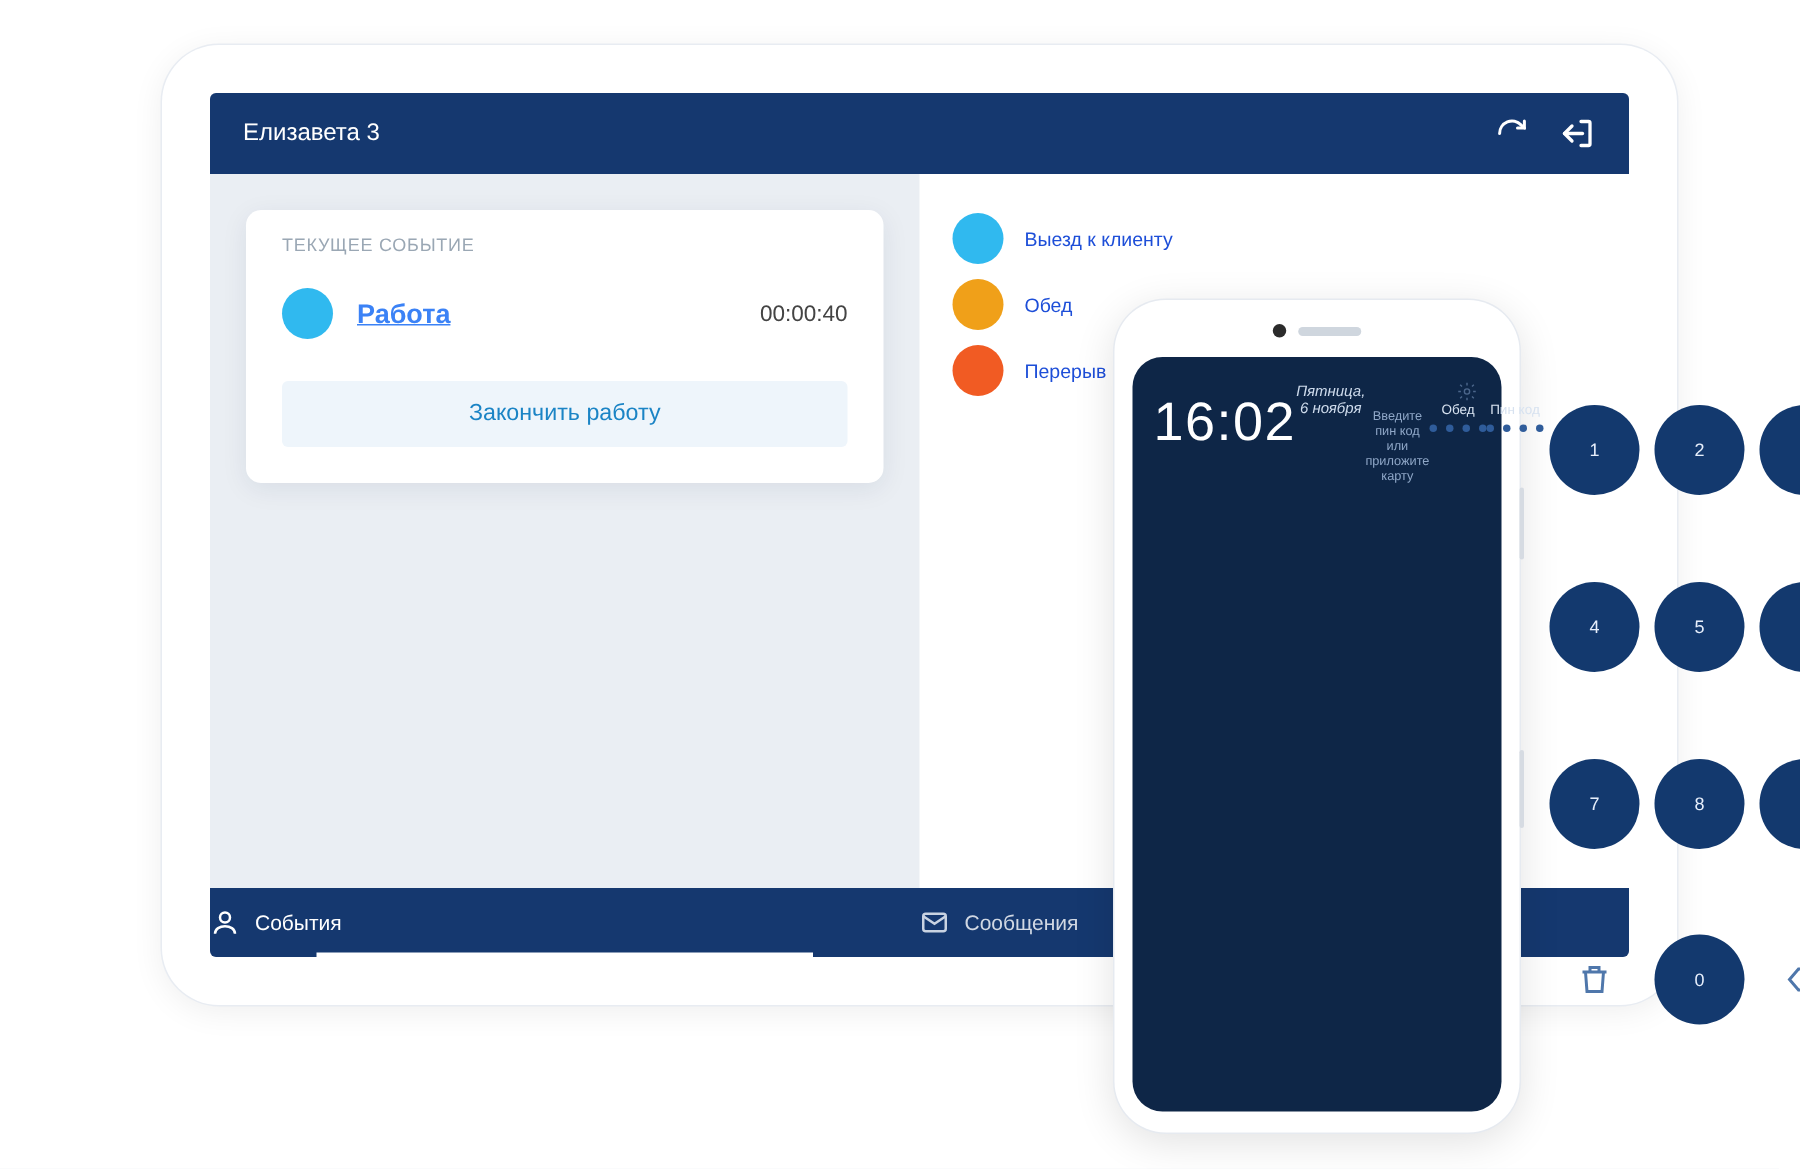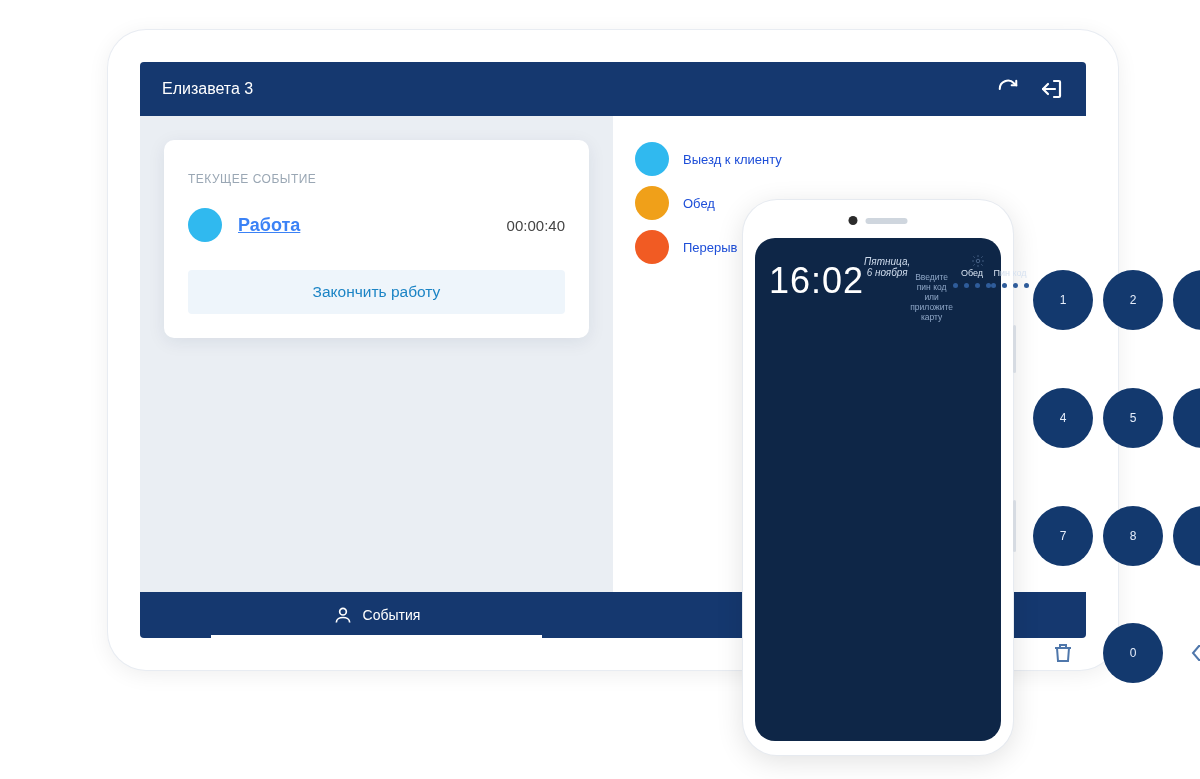--- a/index.html
+++ b/index.html
@@ -52,21 +52,21 @@
   }
   .tablet-header .title { flex:1; }
   .hdr-icon { width:24px; height:24px; margin-left:20px; display:flex; align-items:center; justify-content:center; cursor:pointer; }
   .tablet-body { flex:1; display:flex; background:var(--tablet-grey); }
   .left-pane { width:50%; padding:24px; box-sizing:border-box; }
   .right-pane { flex:1; background:#fff; padding:16px 22px; box-sizing:border-box; }
   .event-card {
     background:var(--card-bg);
     border-radius:10px;
     box-shadow:0 4px 18px rgba(18,40,75,.08);
-    padding:32px 24px 24px;
+    padding:16px 24px 24px;
   }
   .event-heading { font-size:12px; letter-spacing:.5px; color:var(--text-dim); margin-bottom:22px; }
   .event-row { display:flex; align-items:center; }
   .event-dot { width:34px; height:34px; border-radius:50%; background:var(--blue-circle); margin-right:16px; }
   .event-name { font-weight:bold; font-size:18px; color:#3b82f6; flex:1;text-decoration:underline; }
   .event-time { font-size:15px; color:#444; }
   .finish-btn {
     margin-top:28px;
     background:var(--btn-fill);
     color:var(--btn-text);
@@ -83,21 +83,21 @@
   .status-lunch  { background:var(--orange); }
   .status-break  { background:var(--orange-red); }
 
   .tablet-bottom {
     height:46px;
     background:var(--navy);
     display:flex;
     color:var(--bottom-text);
     font-size:14px;
   }
-  .tab-btn { flex:1; display:flex; align-items:center; justify-content:center; gap:10px; cursor:pointer; }
+  .tab-btn { flex:1; display:flex; align-items:center; gap:10px; cursor:pointer; }
   .tab-btn.active { position:relative; color:#fff; }
   .tab-btn.active::after {
     content:""; position:absolute; left:15%; right:15%; bottom:0; height:3px; background:#fff;
   }
   .tab-icon { width:20px; height:20px; display:flex; align-items:center; justify-content:center; }
 
   
   .phone {
     position:absolute;
     left:730px; top:200px;

